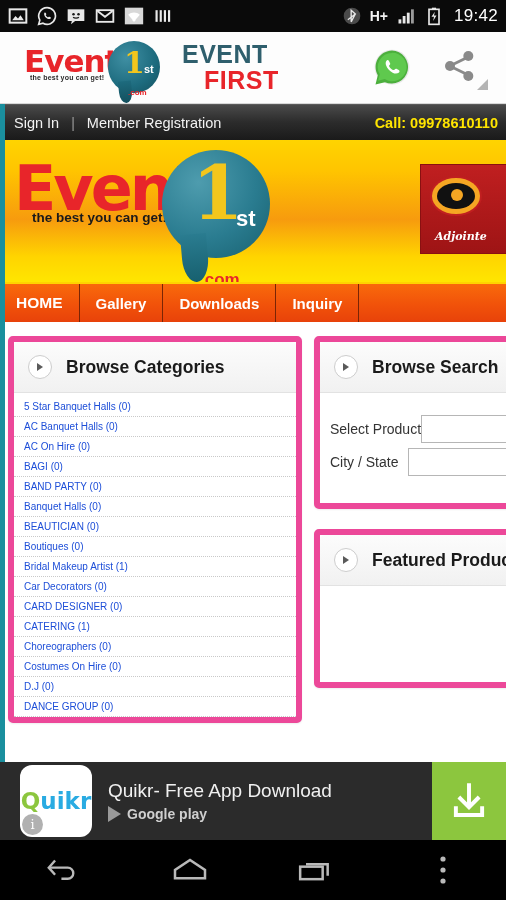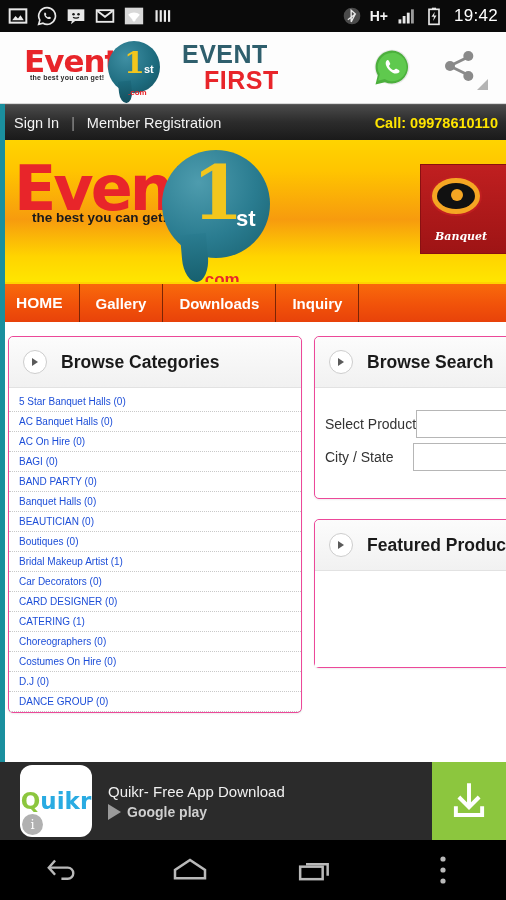--- a/index.html
+++ b/index.html
@@ -180,21 +180,21 @@
   .navitem.home { font-size:15.5px; }
   .navfill { flex:1; border-right:none; }
 
   
   .content {
     position:relative; height:442px;
     background:#fff; padding:14px 0 0 8px;
     display:flex; gap:12px; overflow:hidden;
   }
   .panel {
-    background:#fff; border:1px solid #ec4899; border-radius:5px;
+    background:#fff; border:6px solid #ec4899; border-radius:5px;
     box-shadow:0 1px 2px rgba(0,0,0,.07);
   }
   .panel-head {
     display:flex; align-items:center; gap:14px;
     padding:13px 14px;
     background:linear-gradient(to bottom,#fcfcfc,#f1f1f1);
     border-bottom:1px solid #e2e2e2;
     border-radius:5px 5px 0 0;
   }
   .circ-arrow {
@@ -250,21 +250,21 @@
   .ad-q { font-size:23px; font-weight:bold; color:#8cc63e; font-family:"DejaVu Sans", sans-serif; }
   .ad-uikr { font-size:23px; font-weight:bold; color:#29abe2; font-family:"DejaVu Sans", sans-serif; }
   .ad-info {
     position:absolute; left:2px; bottom:2px;
     width:21px; height:21px; border-radius:50%;
     background:rgba(160,160,160,.82); color:#fff;
     font-size:13px; display:flex; align-items:center; justify-content:center;
     font-family:"DejaVu Serif", serif;
   }
   .ad-text { margin-left:16px; flex:1; }
-  .ad-title { font-size:15px; color:#f0f0f0; margin-bottom:4px; }
+  .ad-title { font-size:19px; color:#f0f0f0; margin-bottom:4px; }
   .ad-gp { display:flex; align-items:center; gap:6px; }
   .gp-tri {
     width:0; height:0;
     border-top:8px solid transparent;
     border-bottom:8px solid transparent;
     border-left:13px solid #9a9a9a;
   }
   .ad-gp-txt { font-size:14px; font-weight:bold; color:#cfcfcf; }
   .ad-dl {
     width:74px; height:78px; background:#8cc63e; flex:none;
@@ -388,21 +388,21 @@
       <span class="bn-tag">the best you can get!</span>
       <span class="bn-circle"></span>
       <span class="bn-one">1</span>
       <span class="bn-st">st</span>
       <span class="bn-tail"></span>
       <span class="bn-com">.com</span>
     </div>
     <div class="bn-ad">
       <span class="bn-ad-eye"></span>
       <span class="bn-ad-pupil"></span>
-      <span class="bn-ad-txt">Banquet</span>
+      <span class="bn-ad-txt">Adjointe</span>
     </div>
   </div>
 
   <div class="navbar">
     <div class="navitem home">HOME</div>
     <div class="navitem">Gallery</div>
     <div class="navitem">Downloads</div>
     <div class="navitem">Inquiry</div>
     <div class="navitem navfill"></div>
   </div>

